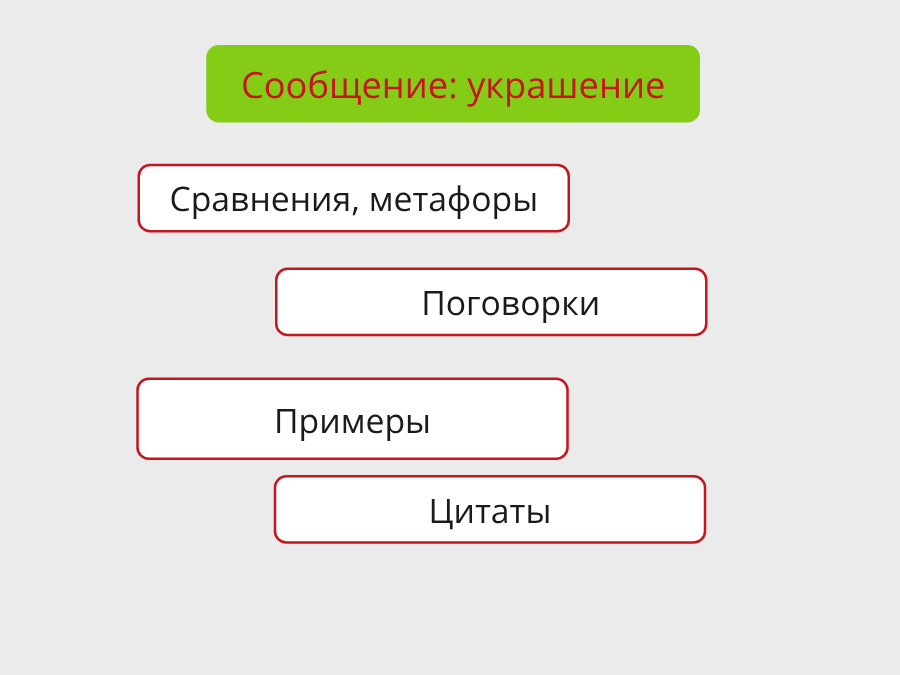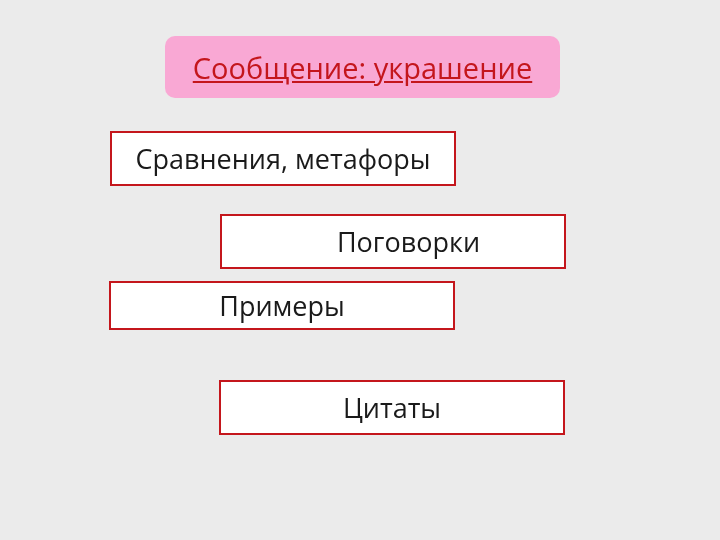--- a/index.html
+++ b/index.html
@@ -10,36 +10,35 @@
     body {
       width: 720px;
       height: 540px;
       background: #ebebeb;
       font-family: "Segoe UI", "Open Sans", Arial, sans-serif;
       position: relative;
       overflow: hidden;
     }
     .header-pill {
       position: absolute;
-      background: #f9a8d4;
+      background: #84cc16;
       color: #c4161c;
       border-radius: 10px;
       display: flex;
       align-items: center;
       justify-content: center;
       font-size: 29px;
       font-weight: 400;
-      text-decoration: underline;
     }
     .item-pill {
       position: absolute;
       background: #ffffff;
       color: #1a1a1a;
       border: 2px solid #c4161c;
-      border-radius: 0;
+      border-radius: 10px;
       display: flex;
       align-items: center;
       justify-content: center;
       font-size: 27px;
       font-weight: 400;
     }
     #header {
       left: 165px;
       top: 36px;
       width: 395px;
@@ -53,23 +52,23 @@
     }
     #item-2 {
       left: 220px;
       top: 214px;
       width: 346px;
       height: 55px;
       padding-left: 31px;
     }
     #item-3 {
       left: 109px;
-      top: 281px;
+      top: 302px;
       width: 346px;
-      height: 49px;
+      height: 66px;
     }
     #item-4 {
       left: 219px;
       top: 380px;
       width: 346px;
       height: 55px;
     }
   </style>
 </head>
 <body>

